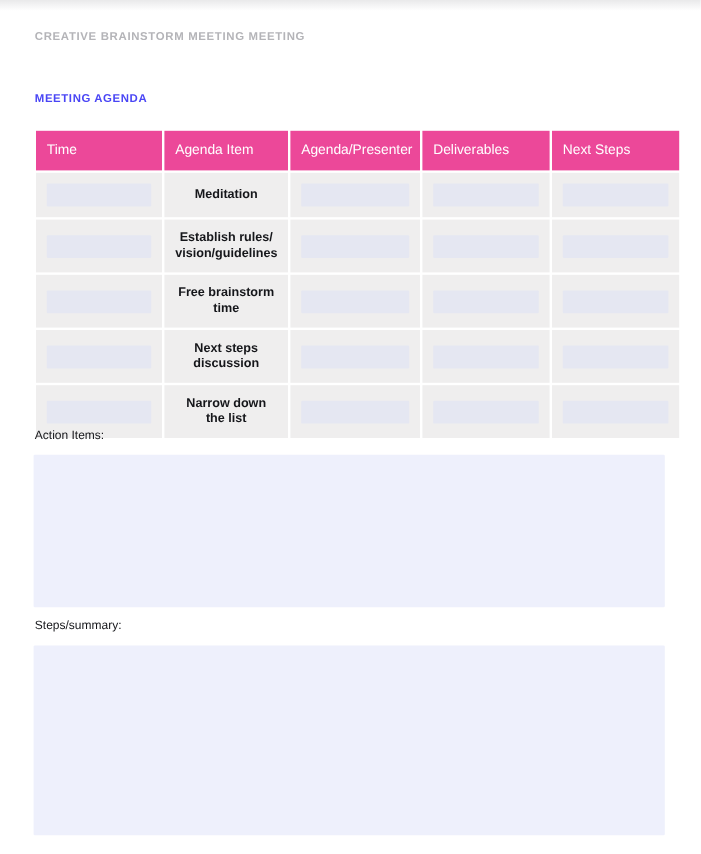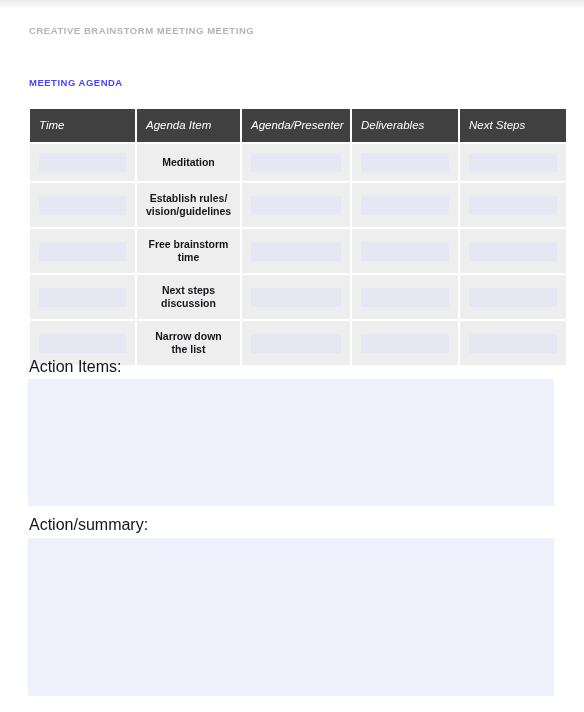--- a/index.html
+++ b/index.html
@@ -60,29 +60,28 @@
   .agenda-table {
     position: absolute;
     left: 28px;
     top: 107px;
     width: 540px;
     border-collapse: separate;
     border-spacing: 2px 2px;
     table-layout: fixed;
   }
   .agenda-table th {
-    background: #404040;
+    background: #ec4899;
     color: #ffffff;
     font-size: 11.5px;
     font-weight: normal;
     text-align: left;
     padding: 8px 9px 9px 9px;
     height: 16px;
     vertical-align: middle;
-    font-style: italic;
   }
   .agenda-table td {
     background: #efeeee;
     padding: 9px 9px;
     height: 17px;
     vertical-align: middle;
   }
   .col-time    { width: 105px; }
   .col-agenda  { width: 103px; }
   .col-owner   { width: 108px; }
@@ -101,21 +100,21 @@
     background: #e5e7f2;
     height: 19px;
     width: 100%;
     border-radius: 1px;
   }
 
   
   .field-label {
     position: absolute;
     left: 29px;
-    font-size: 16px;
+    font-size: 10px;
     color: #15161a;
     white-space: nowrap;
   }
   .field-box {
     position: absolute;
     left: 28px;
     width: 526px;
     background: #eef0fc;
     border: none;
     border-radius: 1px;
@@ -239,16 +238,16 @@
         <td>
             <div class="fill-box"></div>
           </td>
       </tr>
     </tbody>
   </table>
 
   <div class="field-label label-action">Action Items:</div>
   <div class="field-box box-action"></div>
 
-  <div class="field-label label-notes">Action/summary:</div>
+  <div class="field-label label-notes">Steps/summary:</div>
   <div class="field-box box-notes"></div>
 
 </div>
 
 </body></html>

